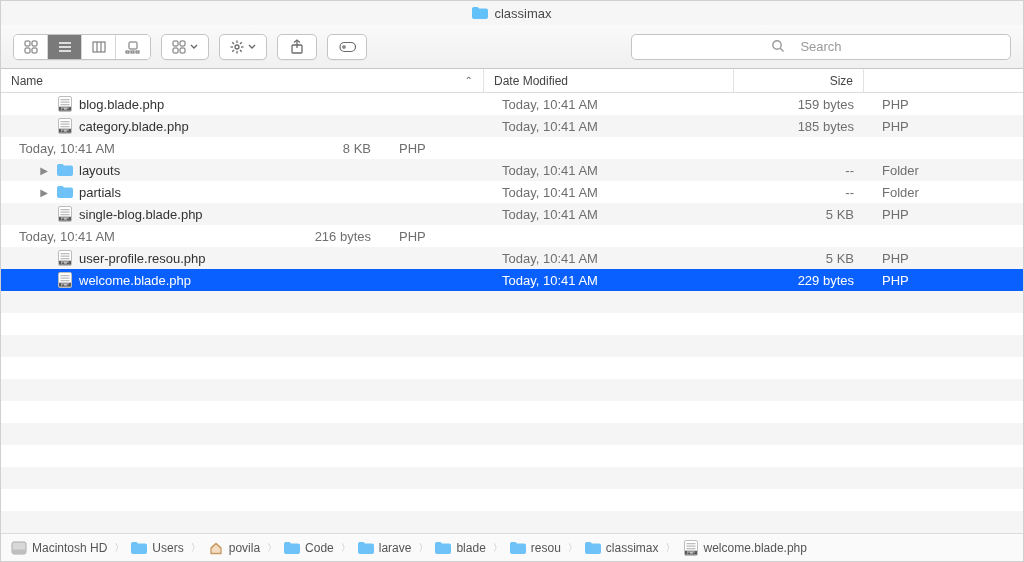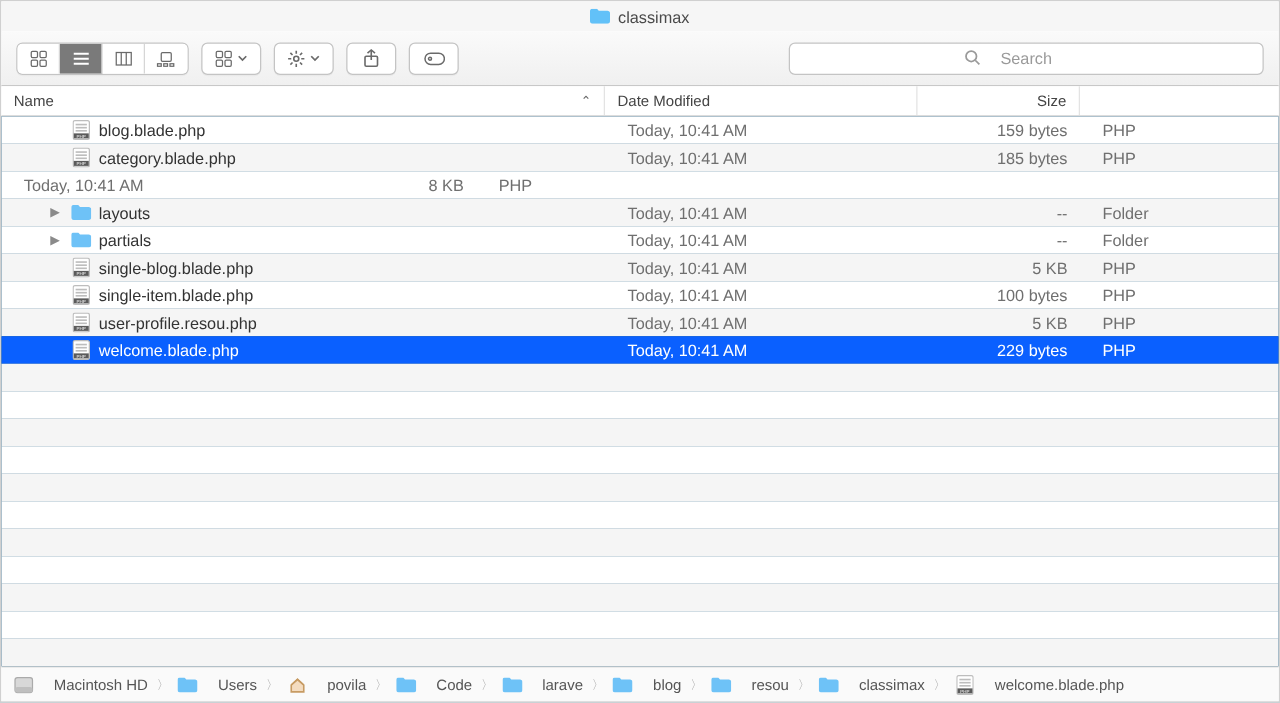--- a/index.html
+++ b/index.html
@@ -43,21 +43,21 @@
   .row .c-kind { flex:1; padding-left:18px; color:#6f6f6f;}
   .row.selected .c-date, .row.selected .c-size, .row.selected .c-kind { color:#fff; }
   .disclose { width:14px; display:inline-flex; justify-content:center; color:#8a8a8a; font-size:10px;}
   .indent { width:20px; display:inline-block;}
   .ficon { width:16px; height:16px; display:inline-flex; align-items:center; justify-content:center;}
   .empty-row { height:22px; }
   .empty-row:nth-child(odd){ background:#fff;}
   .empty-row:nth-child(even){ background:#f5f5f5;}
   
   .pathbar { height:28px; border-top:1px solid #dcdcdc; background:#fafafa; display:flex; align-items:center; padding:0 10px; gap:4px; font-size:12px; color:#555; overflow:hidden;}
-  .crumb { display:flex; align-items:center; gap:16px; white-space:nowrap;}
+  .crumb { display:flex; align-items:center; gap:5px; white-space:nowrap;}
   .chev { color:#aaa; font-size:10px; padding:0 3px;}
   svg { display:block; }
 </style>
 </head>
 <body>
 
 <div class="titlebar">
   <span class="folder-glyph">
     <svg width="16" height="12" viewBox="0 0 16 12">
         <path d="M0 2c0-1 .7-2 1.6-2h4l1.4 1.6H14c1 0 2 .8 2 1.8V10c0 1-.9 2-2 2H2c-1.1 0-2-1-2-2V2z" fill="#62c1f8"></path>
@@ -262,73 +262,58 @@
             <text x="7" y="14" font-size="3.6" fill="#fff" text-anchor="middle" font-family="Arial">PHP</text>
           </svg>
         </span>
       <span>single-blog.blade.php</span>
     </div>
     <div class="cell c-date">Today, 10:41 AM</div>
     <div class="cell c-size">5 KB</div>
     <div class="cell c-kind">PHP</div>
   </div>
     <div class="row">
+    <div class="cell c-date">Today, 10:41 AM</div>
+    <div class="cell c-size">216 bytes</div>
+    <div class="cell c-kind">PHP</div>
+  </div>
+    <div class="row">
     <div class="cell c-name">
       <span class="indent"></span>
       <span class="disclose"></span>
       <span class="ficon">
           <svg width="14" height="16" viewBox="0 0 14 16">
             <rect x="0.5" y="0.5" width="13" height="15" rx="1.5" fill="#fff" stroke="#bdbdbd"></rect>
             <rect x="2.5" y="3" width="9" height="1.3" fill="#bdbdbd"></rect>
             <rect x="2.5" y="5.5" width="9" height="1.3" fill="#bdbdbd"></rect>
             <rect x="2.5" y="8" width="9" height="1.3" fill="#bdbdbd"></rect>
             <rect x="1" y="10.7" width="12" height="4" fill="#5b5b5b"></rect>
             <text x="7" y="14" font-size="3.6" fill="#fff" text-anchor="middle" font-family="Arial">PHP</text>
           </svg>
         </span>
-      <span>single-item.blade.php</span>
-    </div>
-    <div class="cell c-date">Today, 10:41 AM</div>
-    <div class="cell c-size">100 bytes</div>
-    <div class="cell c-kind">PHP</div>
-  </div>
-    <div class="row">
+      <span>user-profile.resou.php</span>
+    </div>
+    <div class="cell c-date">Today, 10:41 AM</div>
+    <div class="cell c-size">5 KB</div>
+    <div class="cell c-kind">PHP</div>
+  </div>
+    <div class="row selected">
     <div class="cell c-name">
       <span class="indent"></span>
       <span class="disclose"></span>
       <span class="ficon">
           <svg width="14" height="16" viewBox="0 0 14 16">
             <rect x="0.5" y="0.5" width="13" height="15" rx="1.5" fill="#fff" stroke="#bdbdbd"></rect>
             <rect x="2.5" y="3" width="9" height="1.3" fill="#bdbdbd"></rect>
             <rect x="2.5" y="5.5" width="9" height="1.3" fill="#bdbdbd"></rect>
             <rect x="2.5" y="8" width="9" height="1.3" fill="#bdbdbd"></rect>
             <rect x="1" y="10.7" width="12" height="4" fill="#5b5b5b"></rect>
             <text x="7" y="14" font-size="3.6" fill="#fff" text-anchor="middle" font-family="Arial">PHP</text>
           </svg>
         </span>
-      <span>user-profile.resou.php</span>
-    </div>
-    <div class="cell c-date">Today, 10:41 AM</div>
-    <div class="cell c-size">5 KB</div>
-    <div class="cell c-kind">PHP</div>
-  </div>
-    <div class="row selected">
-    <div class="cell c-name">
-      <span class="indent"></span>
-      <span class="disclose"></span>
-      <span class="ficon">
-          <svg width="14" height="16" viewBox="0 0 14 16">
-            <rect x="0.5" y="0.5" width="13" height="15" rx="1.5" fill="#fff" stroke="#bdbdbd"></rect>
-            <rect x="2.5" y="3" width="9" height="1.3" fill="#bdbdbd"></rect>
-            <rect x="2.5" y="5.5" width="9" height="1.3" fill="#bdbdbd"></rect>
-            <rect x="2.5" y="8" width="9" height="1.3" fill="#bdbdbd"></rect>
-            <rect x="1" y="10.7" width="12" height="4" fill="#5b5b5b"></rect>
-            <text x="7" y="14" font-size="3.6" fill="#fff" text-anchor="middle" font-family="Arial">PHP</text>
-          </svg>
-        </span>
       <span>welcome.blade.php</span>
     </div>
     <div class="cell c-date">Today, 10:41 AM</div>
     <div class="cell c-size">229 bytes</div>
     <div class="cell c-kind">PHP</div>
   </div>
     <div class="row empty-row"></div>
     <div class="row empty-row"></div>
     <div class="row empty-row"></div>
     <div class="row empty-row"></div>
@@ -388,21 +373,21 @@
       </span>
          <span>larave</span>
        </span>
     <span class="chev">〉</span>
     <span class="crumb">
          <span class="ficon">
         <svg width="16" height="12" viewBox="0 0 16 12">
           <path d="M0 2c0-1 .7-2 1.6-2h4l1.4 1.6H14c1 0 2 .8 2 1.8V10c0 1-.9 2-2 2H2c-1.1 0-2-1-2-2V2z" fill="#6ec2f7"></path>
         </svg>
       </span>
-         <span>blog</span>
+         <span>blade</span>
        </span>
     <span class="chev">〉</span>
     <span class="crumb">
          <span class="ficon">
         <svg width="16" height="12" viewBox="0 0 16 12">
           <path d="M0 2c0-1 .7-2 1.6-2h4l1.4 1.6H14c1 0 2 .8 2 1.8V10c0 1-.9 2-2 2H2c-1.1 0-2-1-2-2V2z" fill="#6ec2f7"></path>
         </svg>
       </span>
          <span>resou</span>
        </span>

